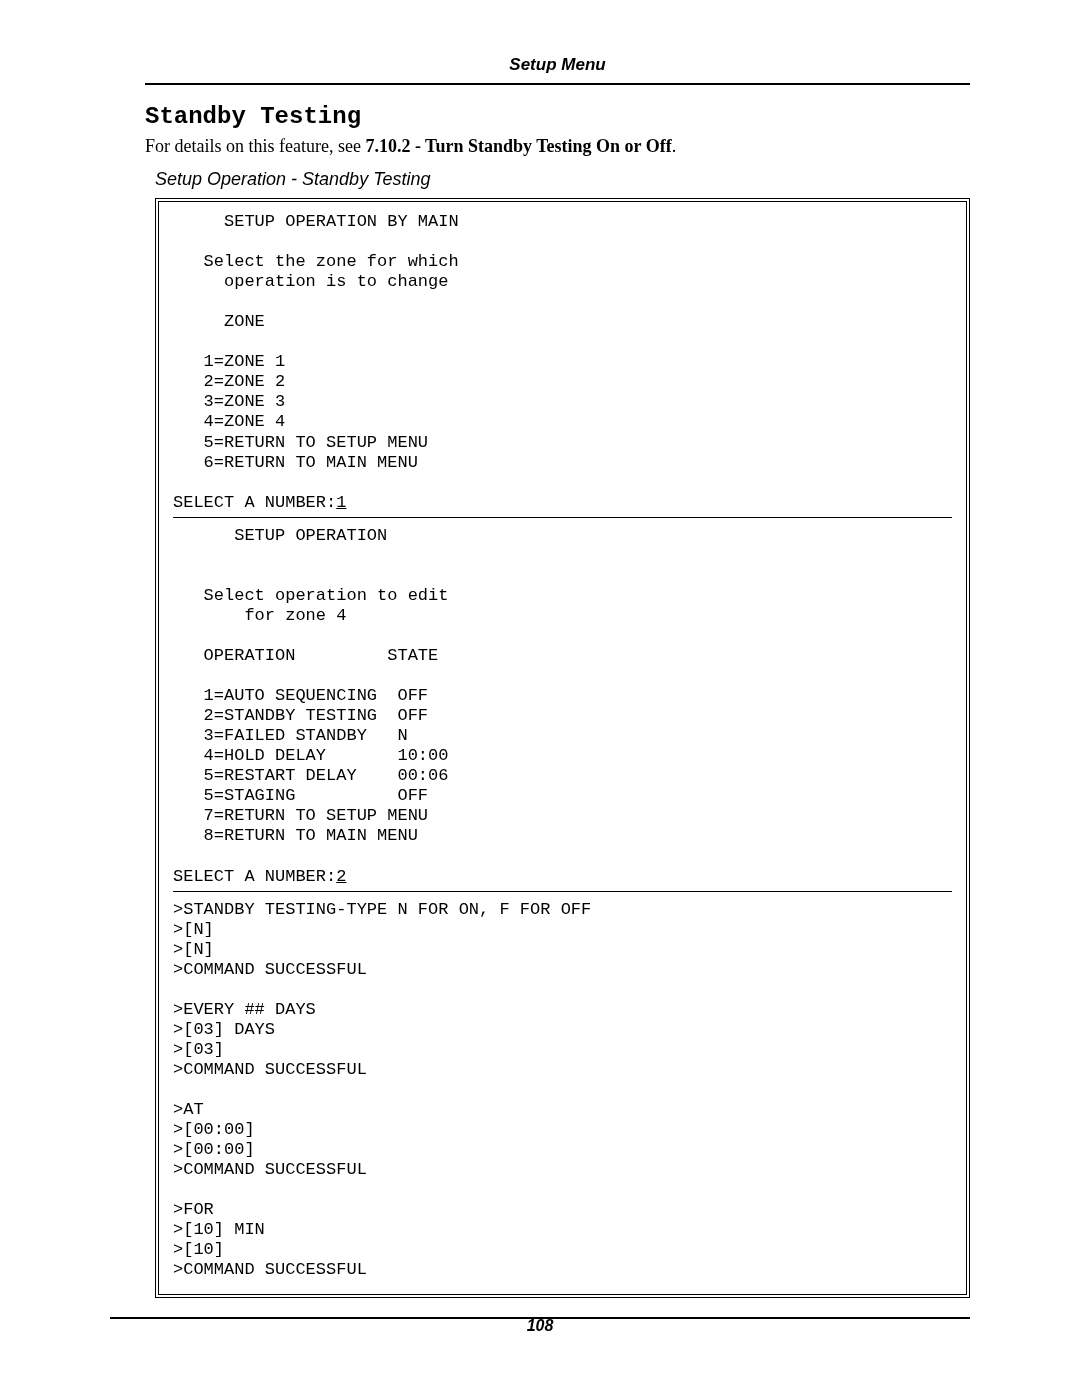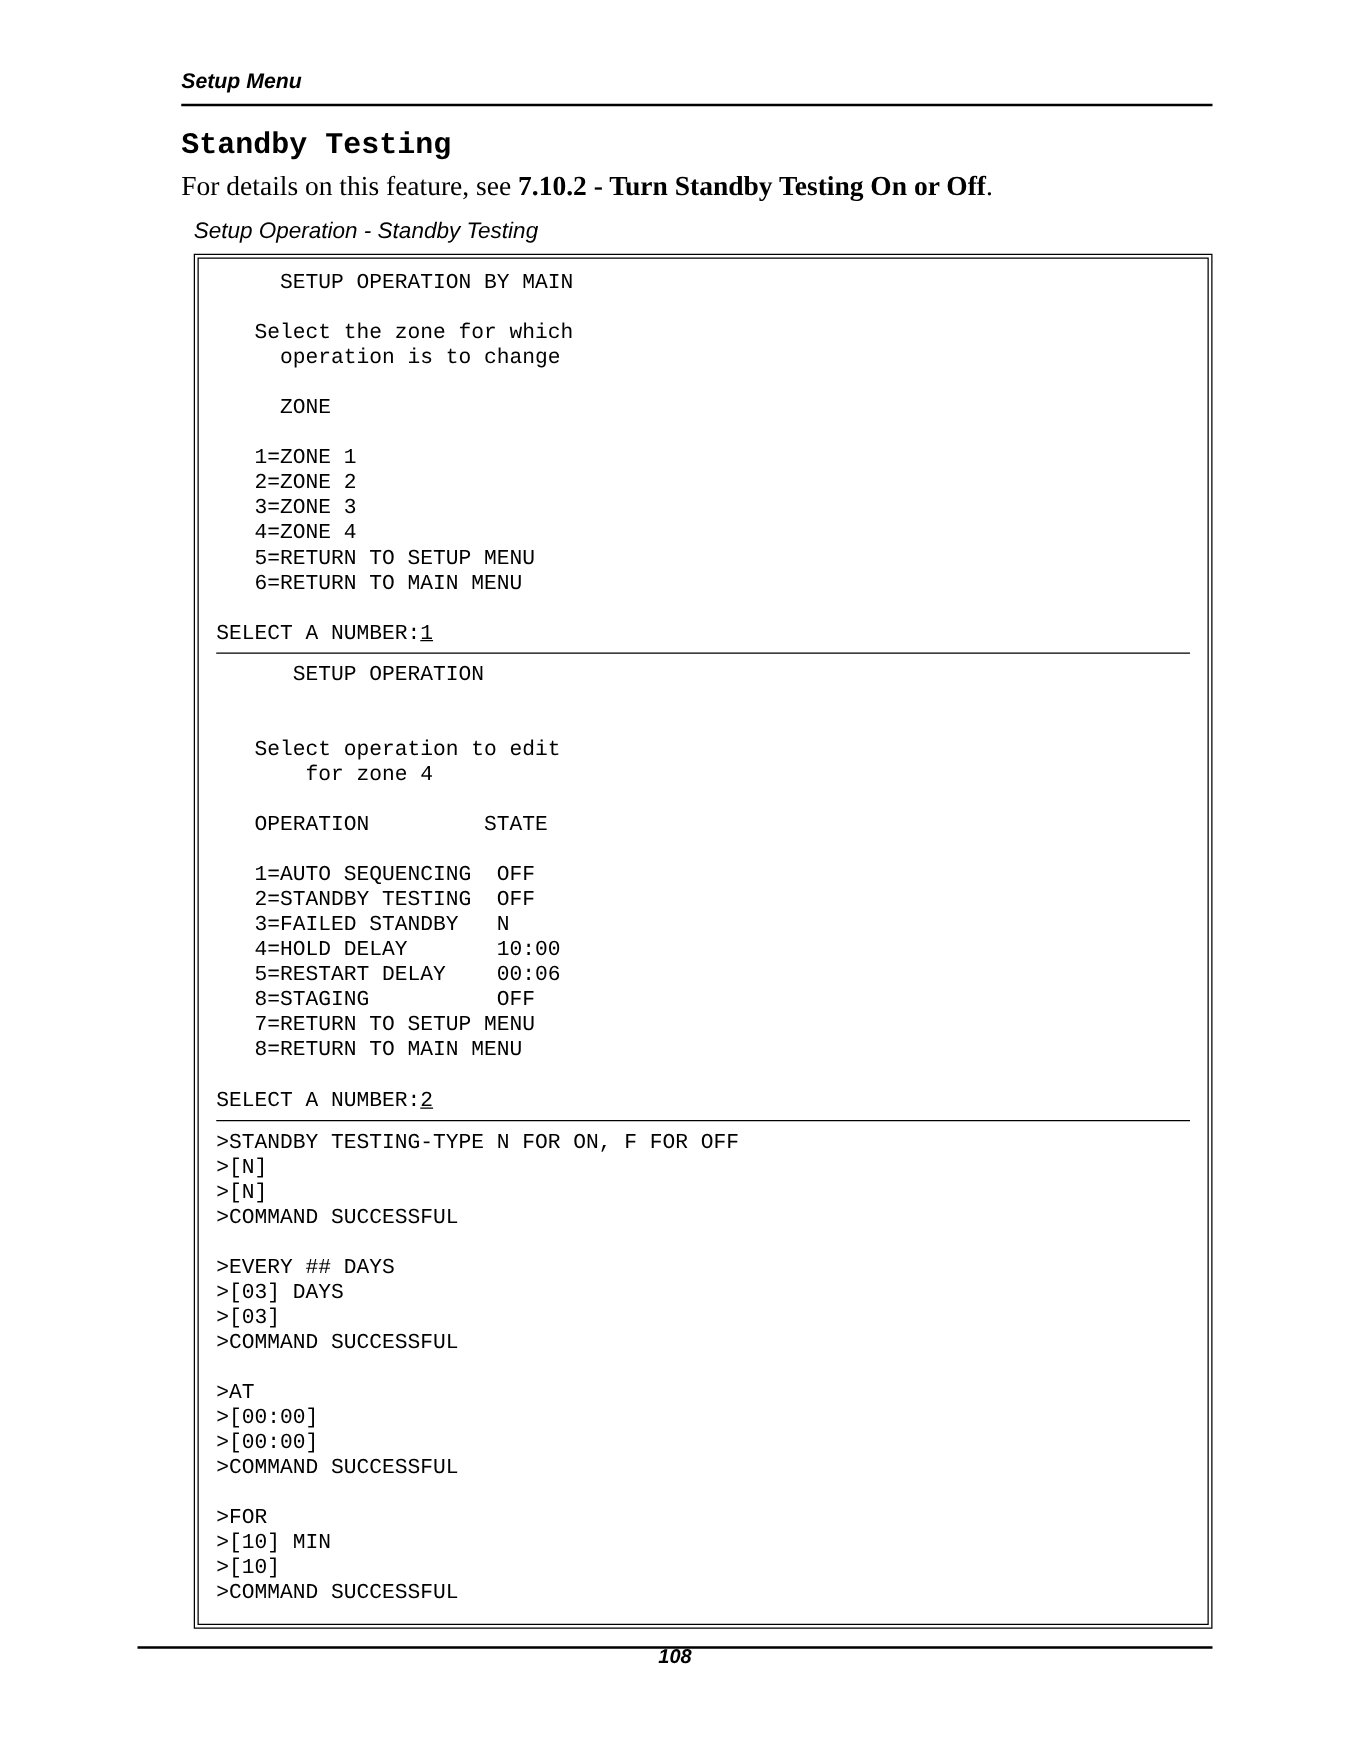--- a/index.html
+++ b/index.html
@@ -13,42 +13,42 @@
     position: relative;
     font-family: Georgia, 'Times New Roman', serif;
     color: #000;
     box-sizing: border-box;
   }
   .page {
     box-sizing: border-box;
     padding: 55px 110px 45px 145px;
   }
   .header-label {
-    text-align: left;
+    text-align: center;
     font-family: Arial, Helvetica, sans-serif;
     font-weight: bold;
     font-style: italic;
     font-size: 17px;
     color: #000;
     margin-bottom: 8px;
   }
   .top-rule {
     border: 0;
     border-top: 2px solid #000;
     margin: 0 0 18px 0;
   }
   .section-title {
     font-family: Liberation Mono, monospace;
     font-weight: bold;
     font-size: 24px;
     margin-bottom: 6px;
   }
   .body-text {
     font-family: 'Century Schoolbook', Georgia, serif;
-    font-size: 22px;
+    font-size: 18px;
     margin-bottom: 12px;
   }
   .body-text .bold {
     font-weight: bold;
   }
   .sub-title {
     font-family: Arial, Helvetica, sans-serif;
     font-weight: normal;
     font-style: italic;
     font-size: 18px;
@@ -130,21 +130,21 @@
 <span>   Select operation to edit</span>
 <span>       for zone 4</span>
 
 <span>   OPERATION         STATE</span>
 
 <span>   1=AUTO SEQUENCING  OFF</span>
 <span>   2=STANDBY TESTING  OFF</span>
 <span>   3=FAILED STANDBY   N</span>
 <span>   4=HOLD DELAY       10:00</span>
 <span>   5=RESTART DELAY    00:06</span>
-<span>   8=STAGING          OFF</span>
+<span>   5=STAGING          OFF</span>
 <span>   7=RETURN TO SETUP MENU</span>
 <span>   8=RETURN TO MAIN MENU</span>
 
 <span>SELECT A NUMBER:</span><span class="underlined-num">2</span>
 <hr><span>&gt;STANDBY TESTING-TYPE N FOR ON, F FOR OFF</span>
 <span>&gt;[N]</span>
 <span>&gt;[N]</span>
 <span>&gt;COMMAND SUCCESSFUL</span>
 <span></span>
 <span>&gt;EVERY ## DAYS</span>

